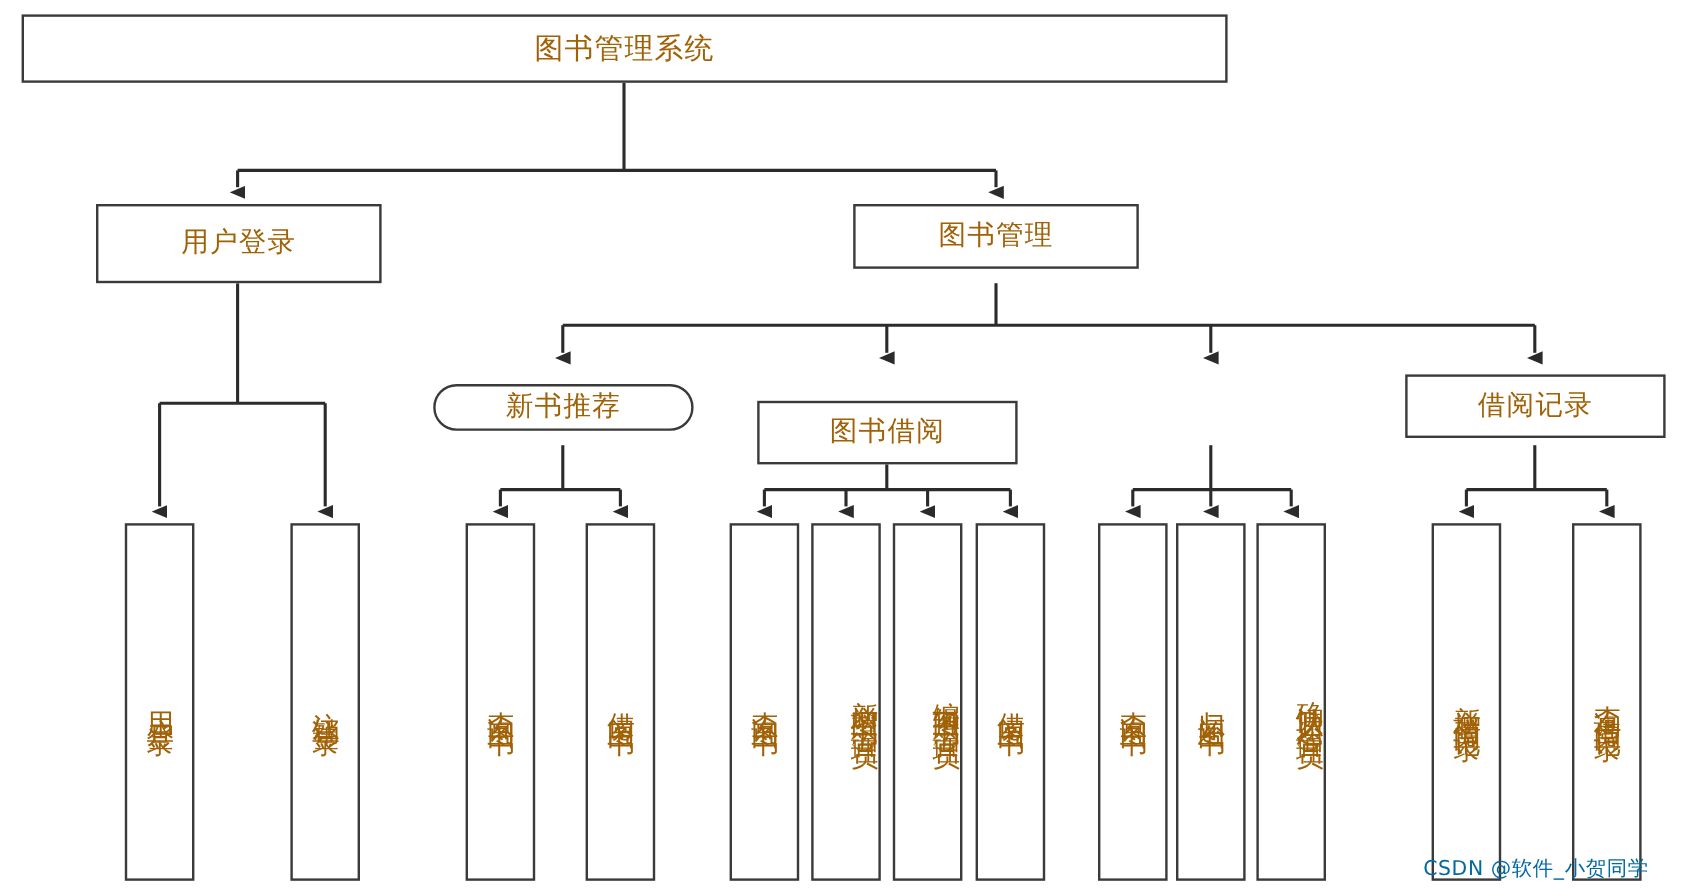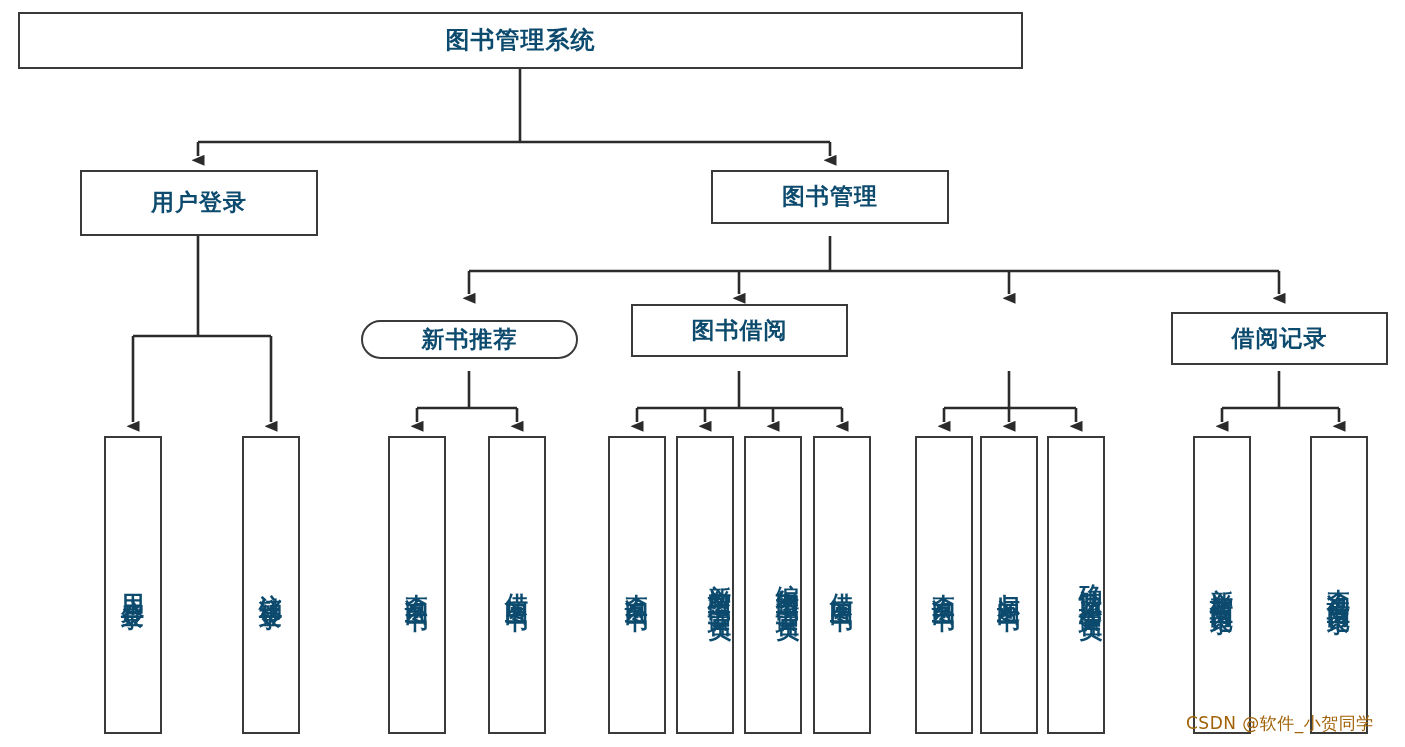--- a/index.html
+++ b/index.html
@@ -27,23 +27,22 @@
     pointer-events: none;
   }
   .node {
     position: absolute;
     box-sizing: border-box;
     border: 2.5px solid #3a3a3a;
     background: #ffffff;
     display: flex;
     align-items: center;
     justify-content: center;
-    color: #0c4a6e;
+    color: #a16207;
     z-index: 2;
-    font-weight: bold;
   }
   .node.horiz {
     font-size: 23px;
     letter-spacing: 1px;
     line-height: 1.2;
     white-space: nowrap;
   }
   .node.root {
     font-size: 24px;
   }
@@ -65,21 +64,21 @@
   }
   .node.vert.mid {
     align-items: center;
     padding-top: 0;
   }
   .watermark {
     position: absolute;
     left: 1186px;
     top: 712px;
     font-size: 17px;
-    color: #a16207;
+    color: #0369a1;
     white-space: nowrap;
     z-index: 3;
     letter-spacing: 0.5px;
   }
 </style>
 </head>
 <body>
 
 <div id="canvas">
 
@@ -140,21 +139,21 @@
   <div class="node horiz" style="left:80px; top:170px; width:238px; height:66px;">
     <span>用户登录</span>
   </div>
   <div class="node horiz" style="left:711px; top:170px; width:238px; height:54px;">
     <span>图书管理</span>
   </div>
 
   <div class="node horiz" style="left:361px; top:320px; width:217px; height:39px;border-radius:23px;">
     <span>新书推荐</span>
   </div>
-  <div class="node horiz" style="left:631px; top:304px; width:217px; height:53px;align-items:center;">
+  <div class="node horiz" style="left:631px; top:334px; width:217px; height:53px;align-items:center;">
     <span>图书借阅</span>
   </div>
   <div class="node horiz" style="left:1171px; top:312px; width:217px; height:53px;">
     <span>借阅记录</span>
   </div>
 
   <div class="node vert mid" style="left:104px; top:436px; width:58px; height:298px;">
     <span class="vtext">用户登录</span>
   </div>
   <div class="node vert mid" style="left:242px; top:436px; width:58px; height:298px;">

